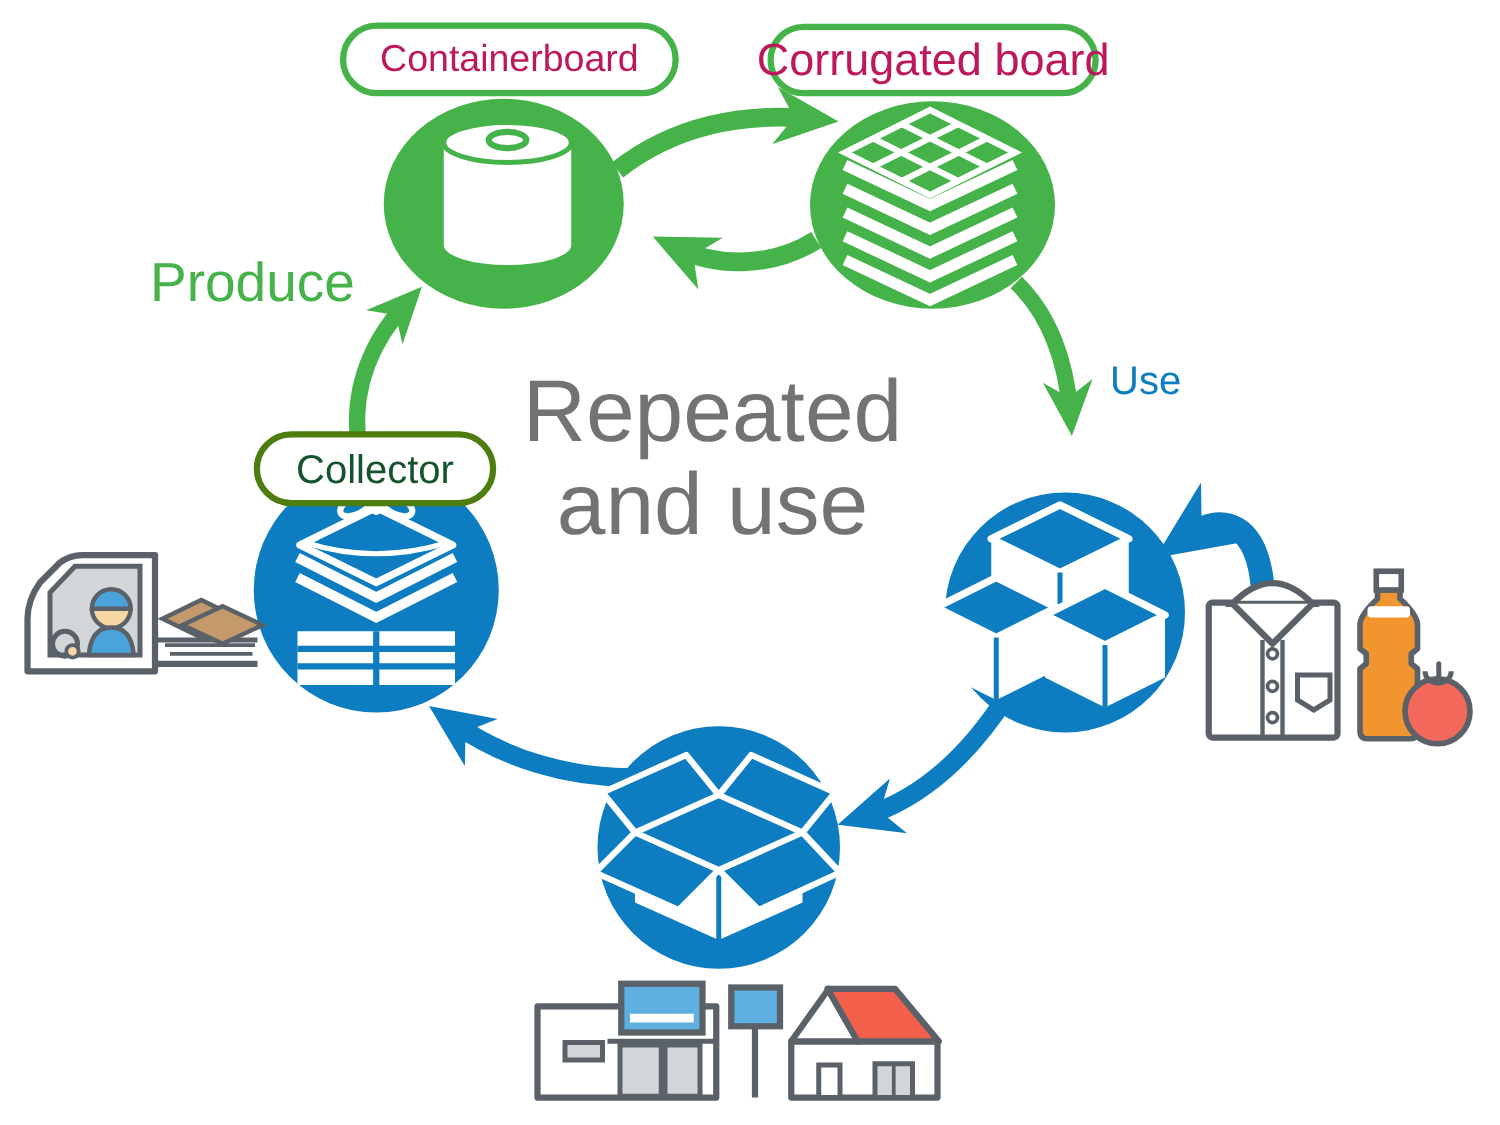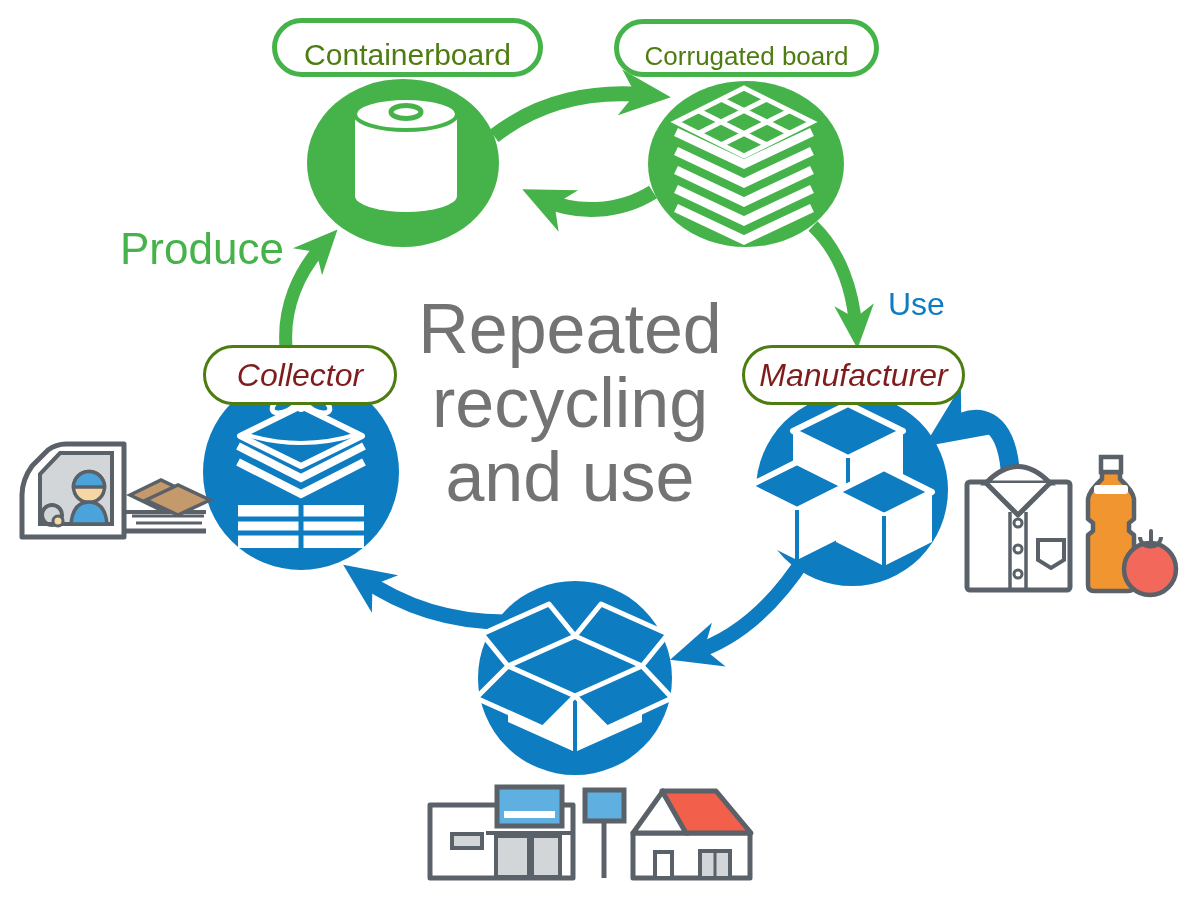--- a/index.html
+++ b/index.html
@@ -6,24 +6,24 @@
   .stage{
     position:relative;width:1200px;height:900px;background:#ffffff;overflow:hidden;
     font-family:"Liberation Sans", sans-serif;
   }
   .art{position:absolute;left:0;top:0;z-index:1;}
   .pill{
     position:absolute;z-index:3;background:#ffffff;box-sizing:border-box;
     display:flex;align-items:center;justify-content:center;border-radius:40px;
     white-space:nowrap;letter-spacing:0px;
   }
-  .pill.green{border:5px solid #45B34A;color:#4d7c0f;align-items:flex-end;}
-  .pill.blue{border:3px solid #4d7c0f;color:#7f1d1d;font-style:italic;}
+  .pill.green{border:5px solid #45B34A;color:#be185d;}
+  .pill.blue{border:5px solid #4d7c0f;color:#14532d;}
   .stage-label{position:absolute;z-index:3;white-space:nowrap;}
-  .stage-label.produce{left:120px;top:224px;font-size:44px;color:#45B34A;}
+  .stage-label.produce{left:120px;top:202px;font-size:44px;color:#45B34A;}
   .stage-label.use{left:888px;top:286px;font-size:32px;color:#0D7CC1;}
   .center-text{
     position:absolute;z-index:2;left:350px;top:292px;width:440px;
     text-align:center;font-size:70px;line-height:74px;color:#737373;
   }
 </style>
 </head>
 <body>
 
 <div class="stage">
@@ -172,32 +172,28 @@
     <polygon points="662,791 716,791 751,833 686,833" fill="#F2604C" stroke="#5A6168" stroke-width="5" stroke-linejoin="round"></polygon>
     <rect x="655" y="852" width="17" height="26" fill="#ffffff" stroke="#5A6168" stroke-width="4"></rect>
     <rect x="700" y="851" width="30" height="27" fill="#D2D6D9" stroke="#5A6168" stroke-width="4"></rect>
     <line x1="715" y1="851" x2="715" y2="878" stroke="#5A6168" stroke-width="3"></line>
   </g>
 </svg>
 
   <div class="pill green" style="left:272px;top:18px;width:271px;height:59px;font-size:30px;">
     <span>Containerboard</span>
   </div>
-  <div class="pill green" style="left:614px;top:19px;width:265px;height:58px;font-size:26px;">
+  <div class="pill green" style="left:614px;top:19px;width:265px;height:58px;font-size:36px;">
     <span>Corrugated board</span>
   </div>
   <div class="pill blue" style="left:203px;top:345px;width:194px;height:60px;font-size:32px;">
     <span>Collector</span>
-  </div>
-  <div class="pill blue" style="left:742px;top:345px;width:223px;height:60px;font-size:32px;">
-    <span>Manufacturer</span>
   </div>
 
   <div class="stage-label produce">Produce</div>
   <div class="stage-label use">Use</div>
 
   <div class="center-text">
     <div>Repeated</div>
-    <div>recycling</div>
     <div>and use</div>
   </div>
 
 </div>
 
 </body></html>

